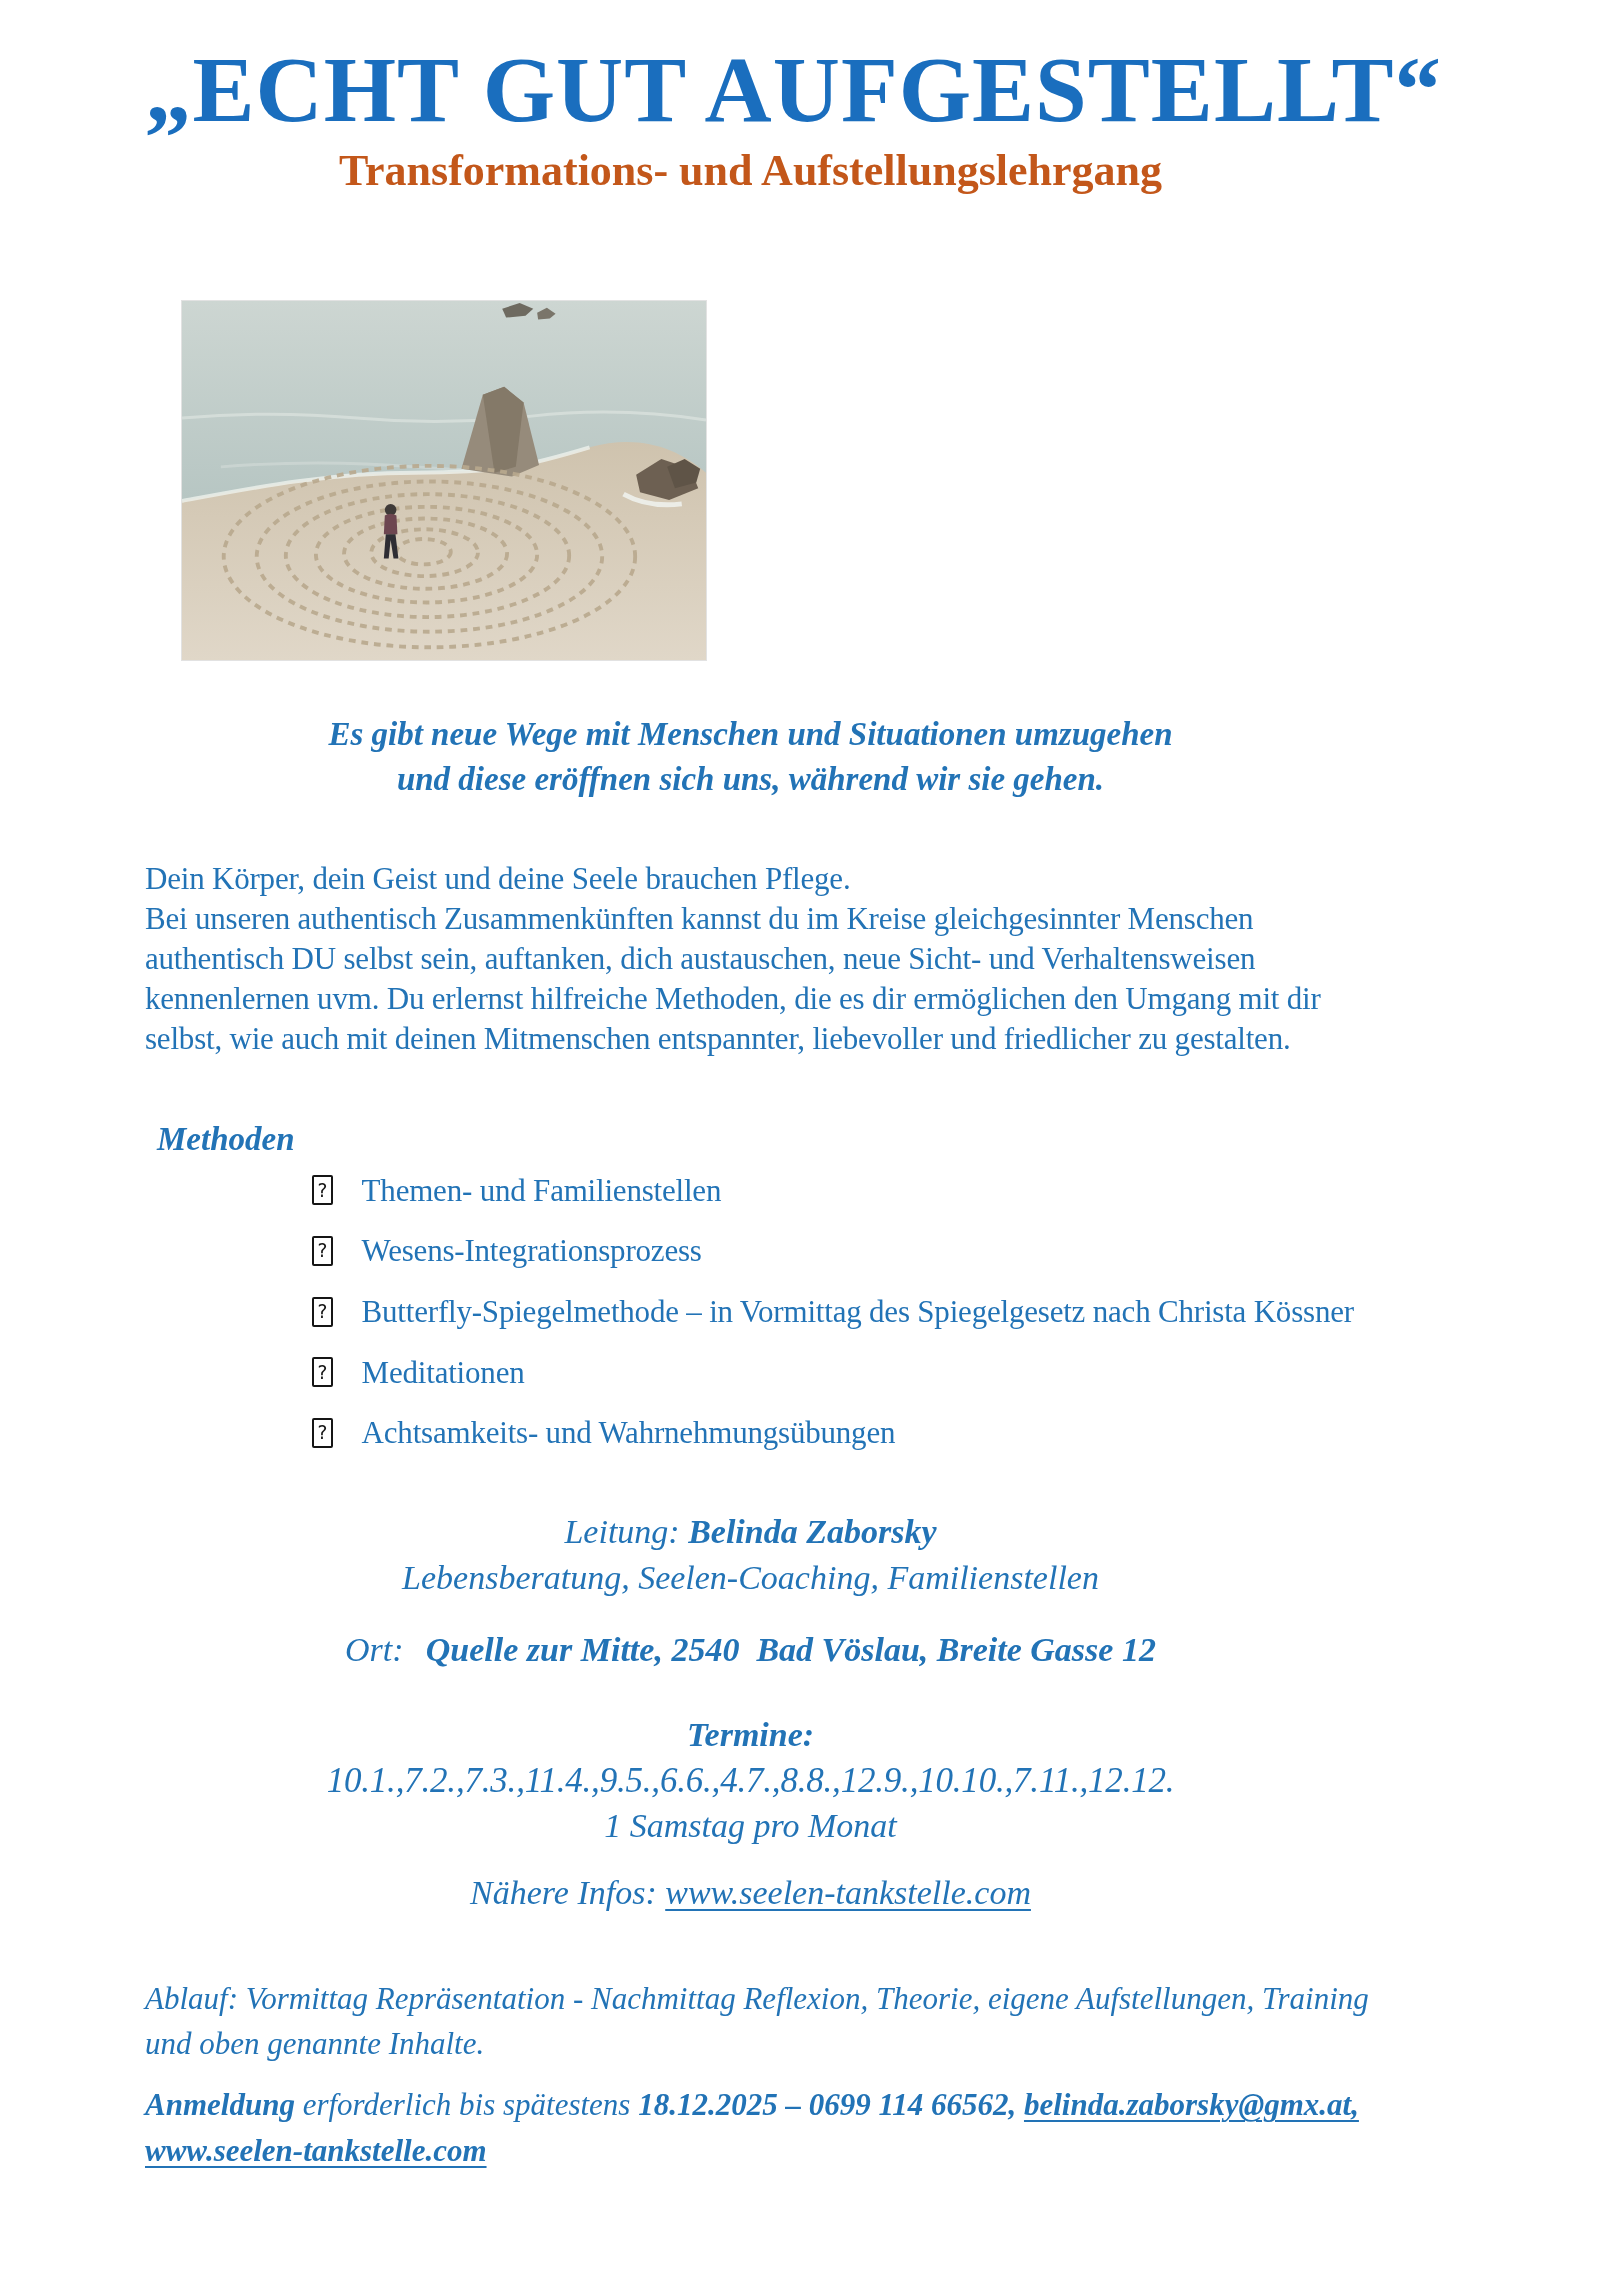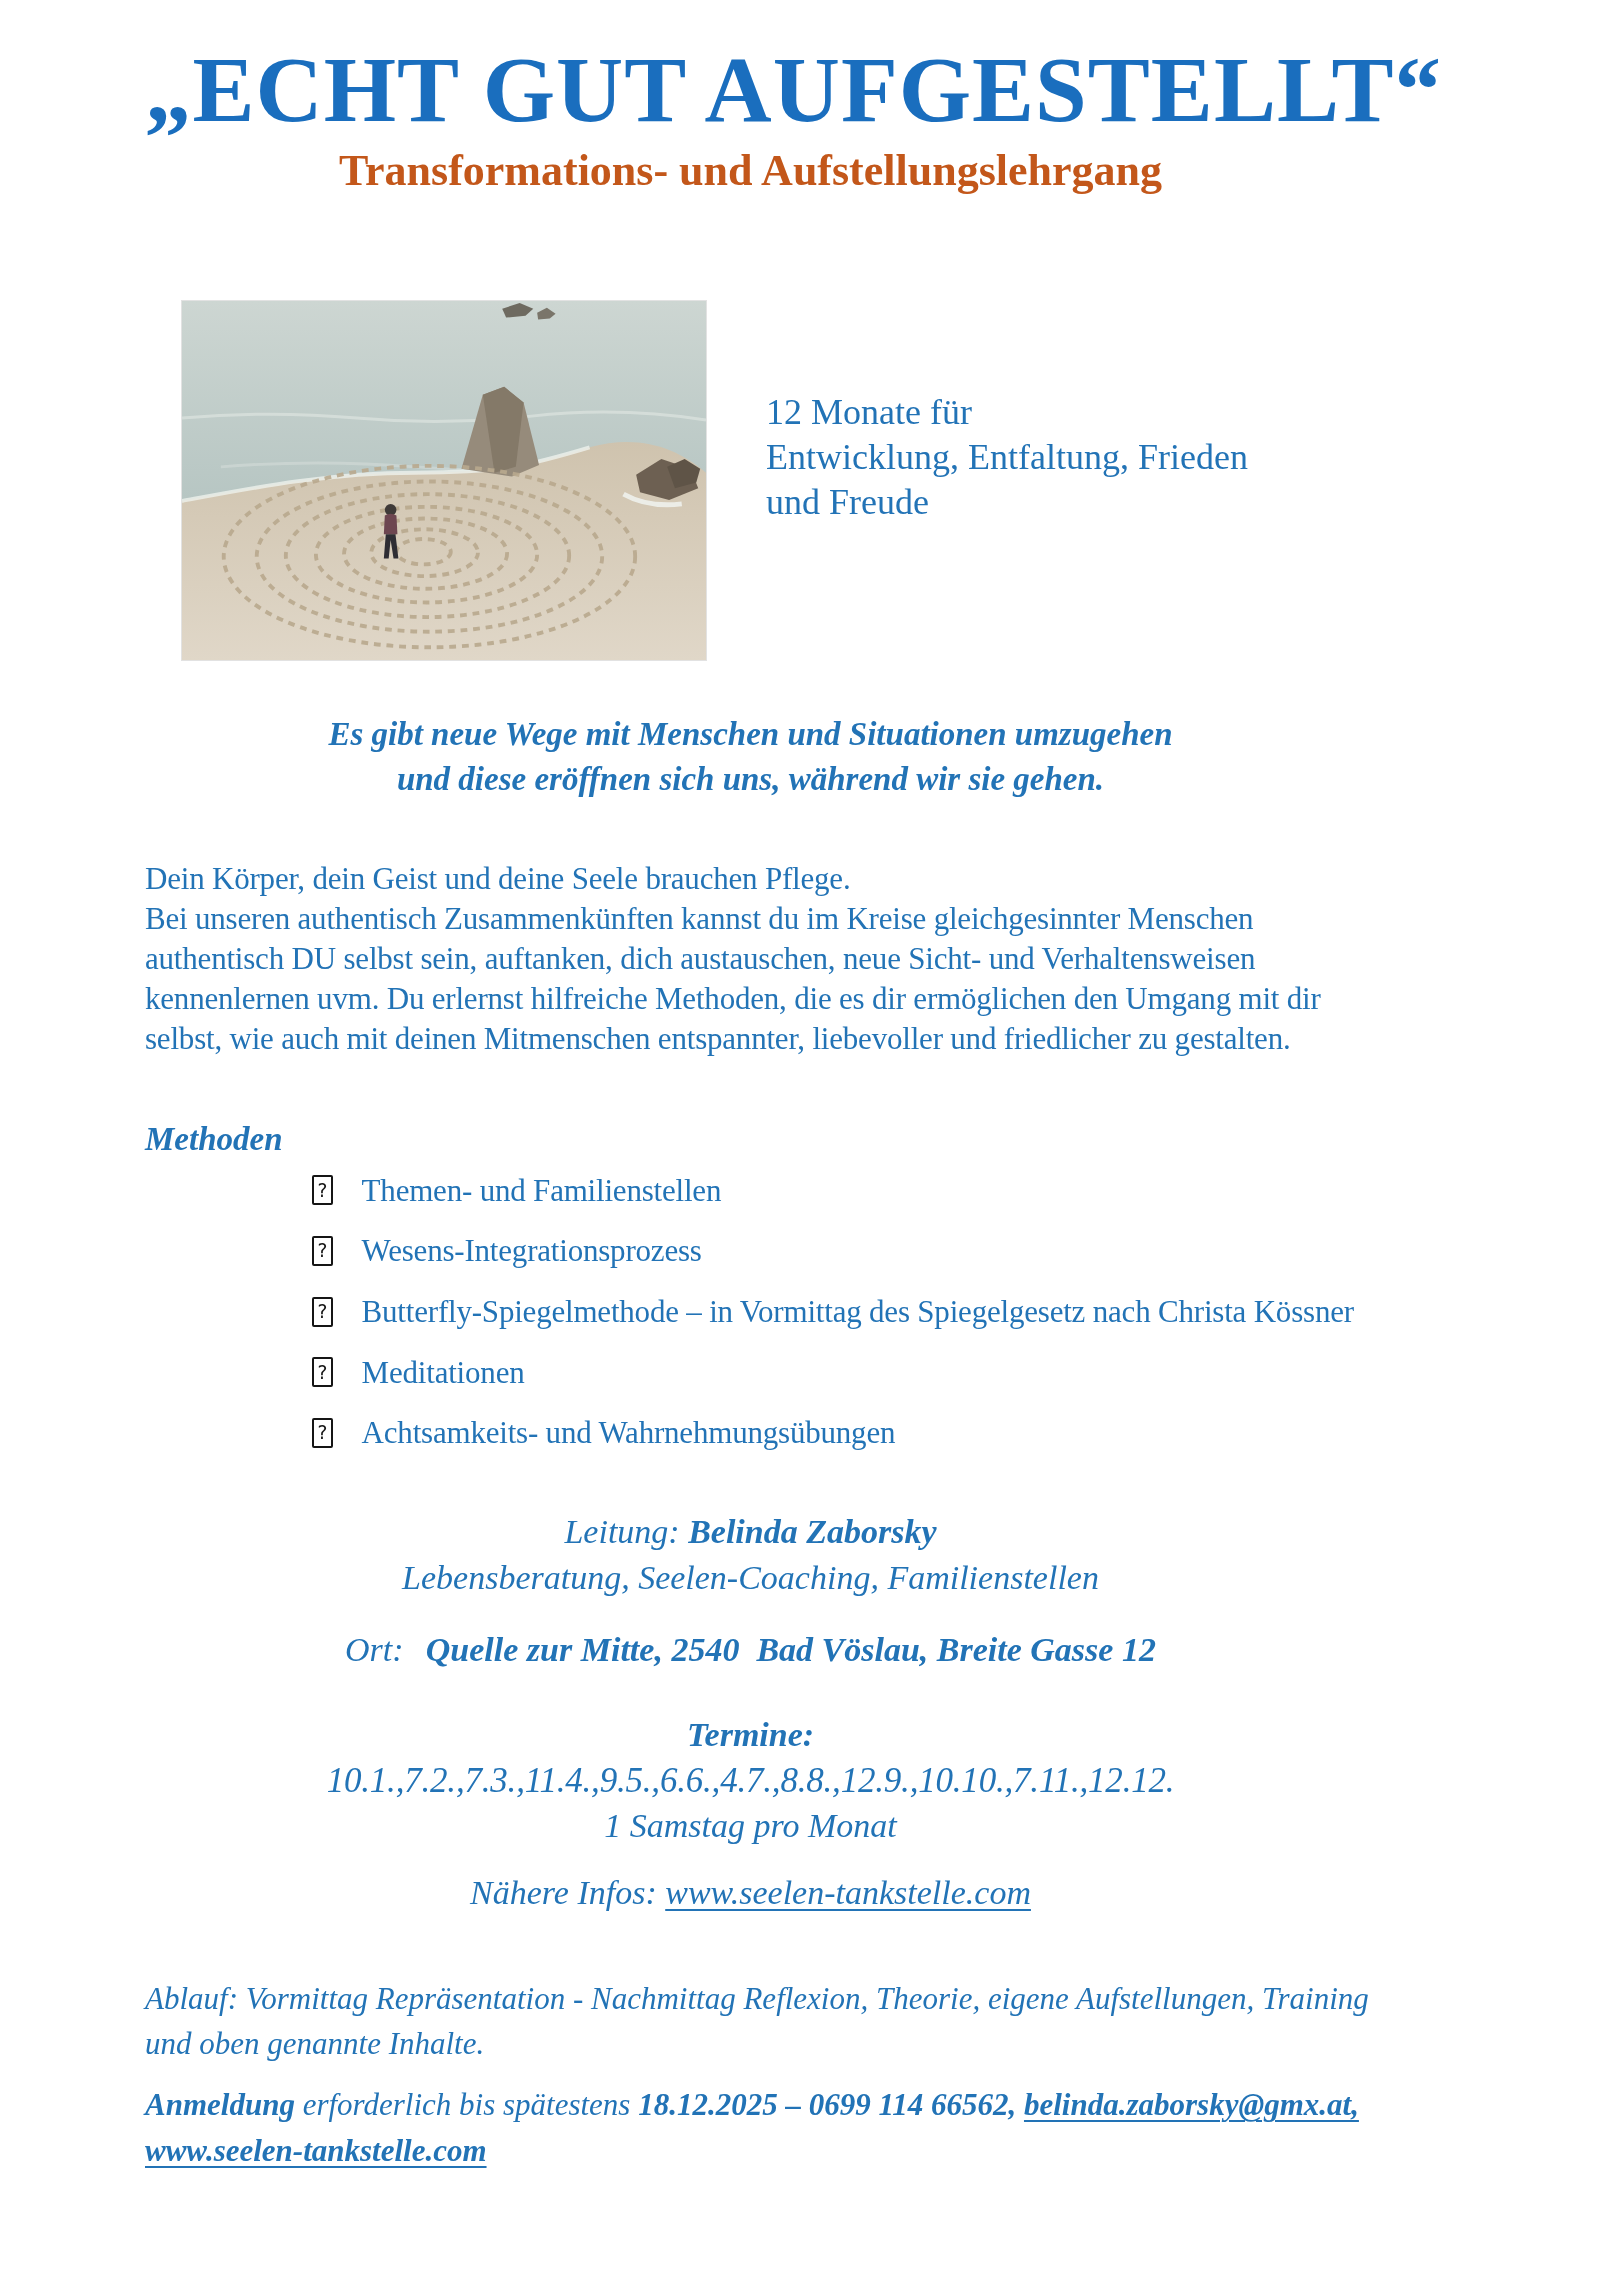--- a/index.html
+++ b/index.html
@@ -72,20 +72,21 @@
     line-height:40px;
     letter-spacing:-0.2px;
     white-space:nowrap;
   }
   .methods-heading{
     margin-top:59px;
     font-size:33px;
     font-weight:bold;
     font-style:italic;
     line-height:43px;
+    margin-left:12px;
   }
   ul.methods-list{
     list-style:none;
     margin:9.8px 0 0 0;
     padding:0;
   }
   ul.methods-list li{
     display:flex;
     align-items:center;
     padding-left:167px;
@@ -182,25 +183,20 @@
           <ellipse cx="250" cy="258" rx="55" ry="24"></ellipse>
           <ellipse cx="249" cy="257" rx="28" ry="13"></ellipse>
         </g>
         <g transform="translate(215,237)">
           <circle cx="0" cy="-23" r="6" fill="#3f3a38"></circle>
           <path d="M-6,-17 Q0,-21 6,-17 L7,2 L-7,2 Z" fill="#6d4650"></path>
           <path d="M-5,2 L-7,27 L-2,27 L0,8 L3,27 L8,27 L5,2 Z" fill="#2e2d33"></path>
         </g>
       </svg>
     </figure>
-    <div class="hero-caption">
-      <div>12 Monate für</div>
-      <div>Entwicklung, Entfaltung, Frieden</div>
-      <div>und Freude</div>
-    </div>
   </div>
 
   <div class="quote">
     <div>Es gibt neue Wege mit Menschen und Situationen umzugehen</div>
     <div>und diese eröffnen sich uns, während wir sie gehen.</div>
   </div>
 
   <div class="intro">
     <div>Dein Körper, dein Geist und deine Seele brauchen Pflege.</div>
     <div>Bei unseren authentisch Zusammenkünften kannst du im Kreise gleichgesinnter Menschen</div>

